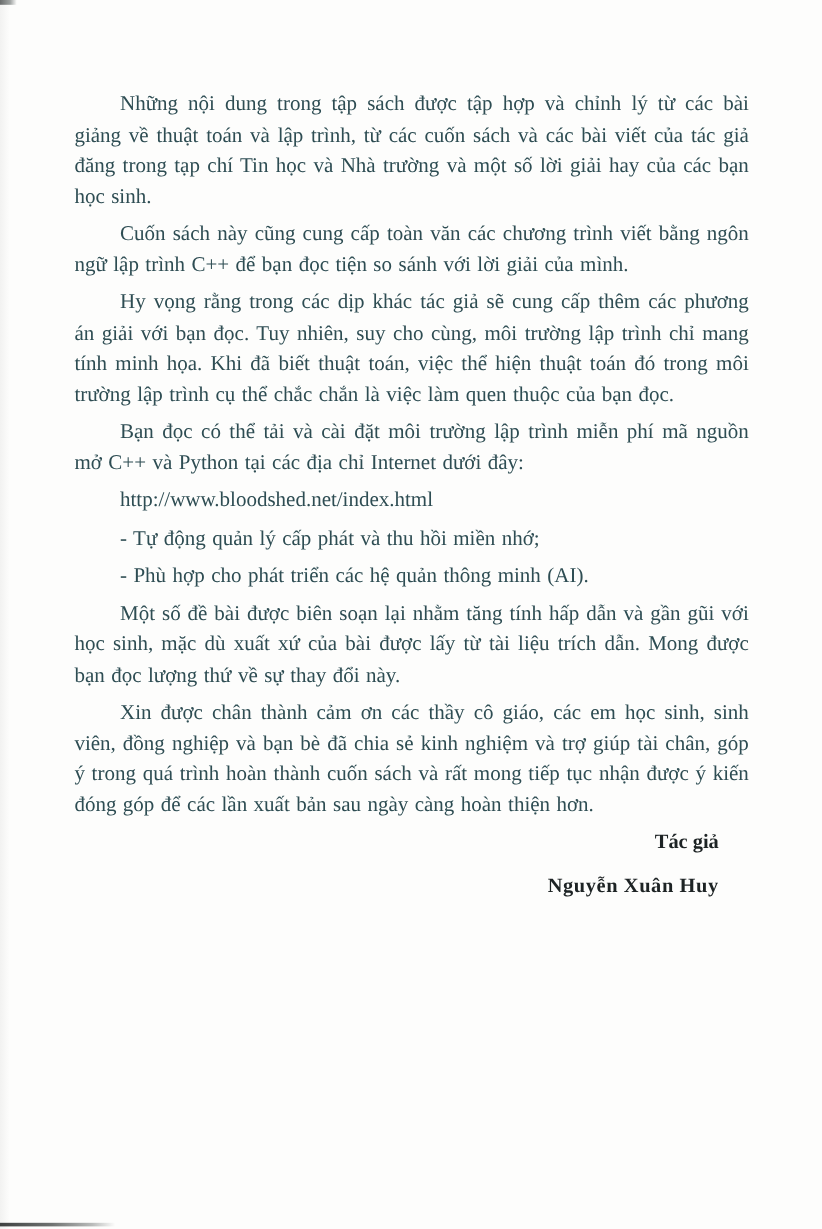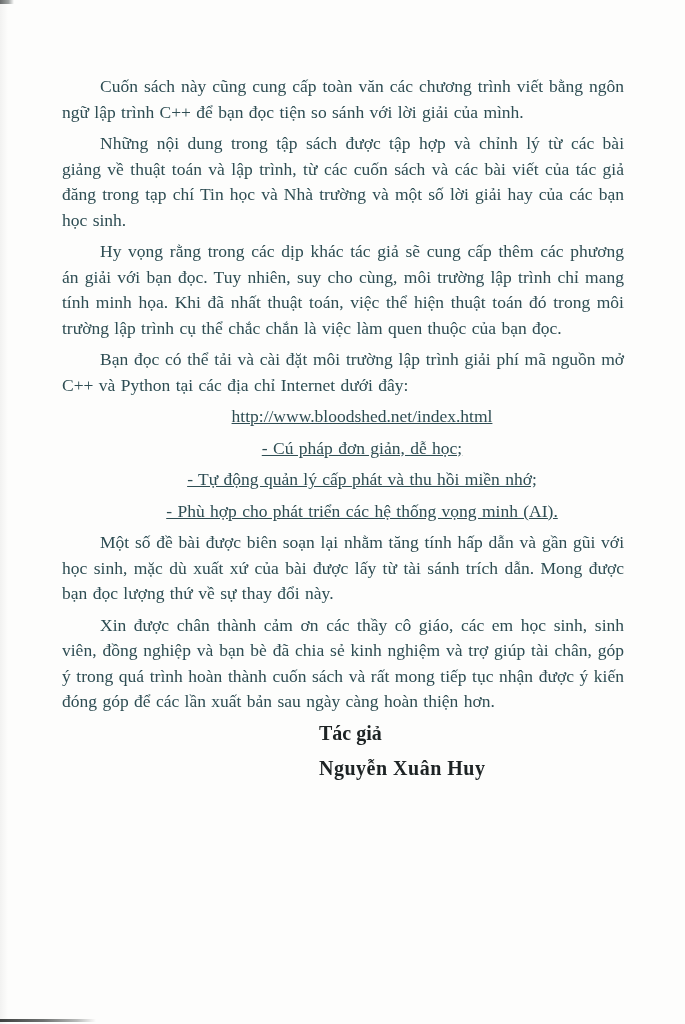--- a/index.html
+++ b/index.html
@@ -29,32 +29,31 @@
     font-size: 17.5px;
     line-height: 25.5px;
   }
   .para {
     margin: 0 0 6px 0;
     text-align: justify;
     text-indent: 38px;
     word-spacing: 1px;
   }
   .para.url, .para.bullet {
-    text-align: center;
-    text-decoration: underline;
+    text-align: left;
   }
   .signature {
     margin-top: 2px;
     margin-left: auto;
     margin-right: 25px;
     width: 280px;
-    text-align: left;
+    text-align: right;
     color: #1d2324;
     font-weight: bold;
-    font-size: 20px;
+    font-size: 17px;
   }
   .signature .sig-role {
     margin: 0 0 10px 0;
   }
   .signature .sig-name {
     margin: 0;
     letter-spacing: 0.5px;
   }
   
   .artifact-top-left {
@@ -75,29 +74,28 @@
   }
 </style>
 </head>
 <body>
 
 <div class="page">
   <div class="artifact-top-left"></div>
 
   <div class="page-body">
     <div>
+        <p class="para body">Những nội dung trong tập sách được tập hợp và chỉnh lý từ các bài giảng về thuật toán và lập trình, từ các cuốn sách và các bài viết của tác giả đăng trong tạp chí Tin học và Nhà trường và một số lời giải hay của các bạn học sinh.</p>
         <p class="para body">Cuốn sách này cũng cung cấp toàn văn các chương trình viết bằng ngôn ngữ lập trình C++ để bạn đọc tiện so sánh với lời giải của mình.</p>
-        <p class="para body">Những nội dung trong tập sách được tập hợp và chỉnh lý từ các bài giảng về thuật toán và lập trình, từ các cuốn sách và các bài viết của tác giả đăng trong tạp chí Tin học và Nhà trường và một số lời giải hay của các bạn học sinh.</p>
-        <p class="para body">Hy vọng rằng trong các dịp khác tác giả sẽ cung cấp thêm các phương án giải với bạn đọc. Tuy nhiên, suy cho cùng, môi trường lập trình chỉ mang tính minh họa. Khi đã nhất thuật toán, việc thể hiện thuật toán đó trong môi trường lập trình cụ thể chắc chắn là việc làm quen thuộc của bạn đọc.</p>
-        <p class="para body">Bạn đọc có thể tải và cài đặt môi trường lập trình giải phí mã nguồn mở C++ và Python tại các địa chỉ Internet dưới đây:</p>
+        <p class="para body">Hy vọng rằng trong các dịp khác tác giả sẽ cung cấp thêm các phương án giải với bạn đọc. Tuy nhiên, suy cho cùng, môi trường lập trình chỉ mang tính minh họa. Khi đã biết thuật toán, việc thể hiện thuật toán đó trong môi trường lập trình cụ thể chắc chắn là việc làm quen thuộc của bạn đọc.</p>
+        <p class="para body">Bạn đọc có thể tải và cài đặt môi trường lập trình miễn phí mã nguồn mở C++ và Python tại các địa chỉ Internet dưới đây:</p>
         <p class="para url">http://www.bloodshed.net/index.html</p>
-        <p class="para bullet">- Cú pháp đơn giản, dễ học;</p>
         <p class="para bullet">- Tự động quản lý cấp phát và thu hồi miền nhớ;</p>
-        <p class="para bullet">- Phù hợp cho phát triển các hệ thống vọng minh (AI).</p>
-        <p class="para body">Một số đề bài được biên soạn lại nhằm tăng tính hấp dẫn và gần gũi với học sinh, mặc dù xuất xứ của bài được lấy từ tài sánh trích dẫn. Mong được bạn đọc lượng thứ về sự thay đổi này.</p>
+        <p class="para bullet">- Phù hợp cho phát triển các hệ quản thông minh (AI).</p>
+        <p class="para body">Một số đề bài được biên soạn lại nhằm tăng tính hấp dẫn và gần gũi với học sinh, mặc dù xuất xứ của bài được lấy từ tài liệu trích dẫn. Mong được bạn đọc lượng thứ về sự thay đổi này.</p>
         <p class="para body">Xin được chân thành cảm ơn các thầy cô giáo, các em học sinh, sinh viên, đồng nghiệp và bạn bè đã chia sẻ kinh nghiệm và trợ giúp tài chân, góp ý trong quá trình hoàn thành cuốn sách và rất mong tiếp tục nhận được ý kiến đóng góp để các lần xuất bản sau ngày càng hoàn thiện hơn.</p>
       </div>
 
     <div class="signature">
       <p class="sig-role">Tác giả</p>
       <p class="sig-name">Nguyễn Xuân Huy</p>
     </div>
   </div>
 
   <div class="artifact-bottom-left"></div>

